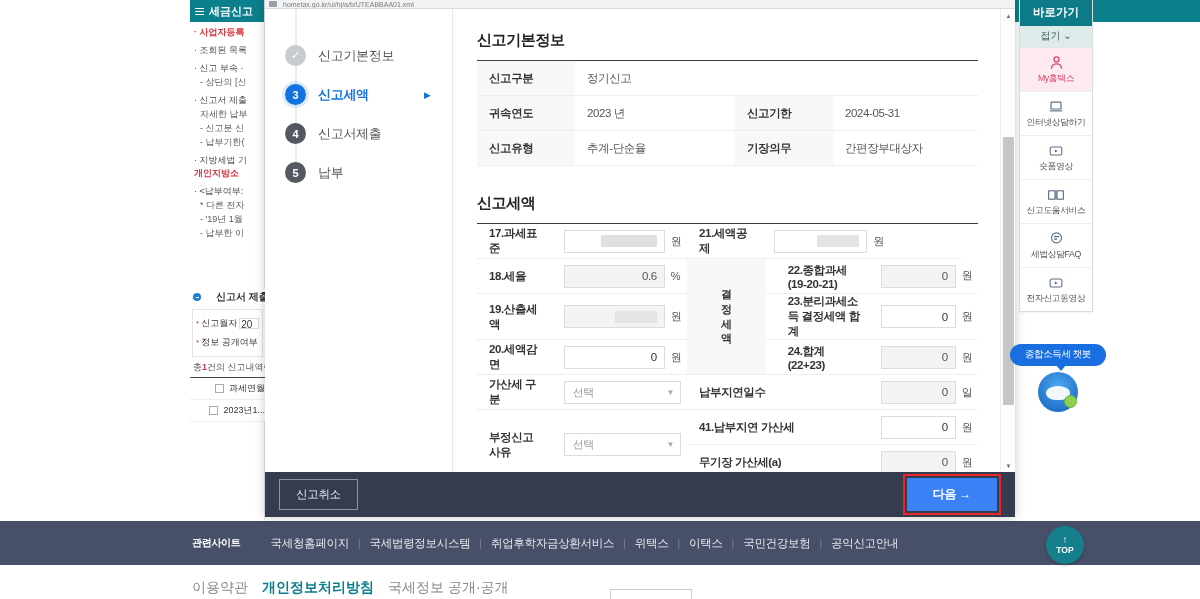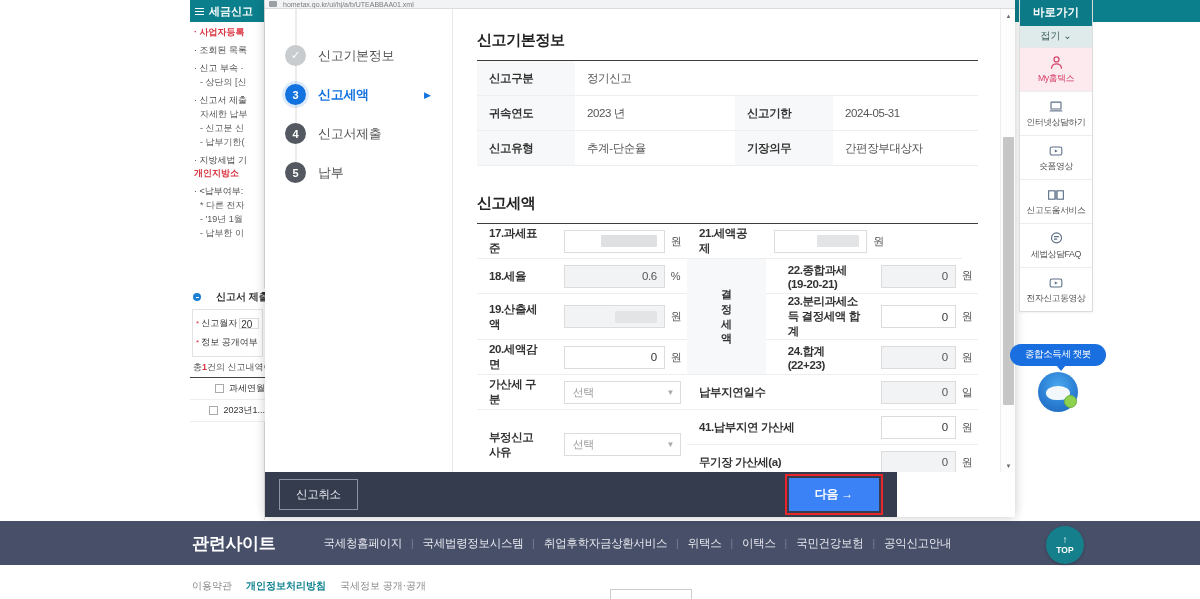--- a/index.html
+++ b/index.html
@@ -62,27 +62,27 @@
   .bg-tbl { border-top:1px solid #444; }
   .bg-tbl-row { display:flex; align-items:center; gap:5px; font-size:9px; height:22px; border-bottom:1px solid #eee; padding-left:4px; white-space:nowrap;justify-content:flex-end; }
   .bg-chk { width:9px;height:9px;border:1px solid #aaa;background:#fff;flex:0 0 9px; }
 
   
   #footer-links {
     position:absolute; left:0; top:521px; width:1200px; height:44px;
     background:#474f69; display:flex; align-items:center; padding-left:192px;
     gap:0;
   }
-  #footer-links .fl-title { color:#fff; font-weight:bold; font-size:17px; margin-right:48px; letter-spacing:-0.3px; }
+  #footer-links .fl-title { color:#fff; font-weight:bold; font-size:10px; margin-right:30px; letter-spacing:-0.3px; }
   #footer-links .fl-item { color:#e8e9ee; font-size:11.5px; white-space:nowrap; letter-spacing:-0.3px; }
   #footer-links .fl-sep { color:#7a819b; margin:0 9px; font-size:10px; }
   #footer-bottom {
     position:absolute; left:0; top:565px; width:1200px; height:34px; background:#fff;
   }
-  .fb-row { display:flex; align-items:center; gap:14px; padding:14px 0 0 192px; font-size:10px; color:#999; }
+  .fb-row { display:flex; align-items:center; gap:14px; padding:14px 0 0 192px; font-size:14px; color:#999; }
   .fb-row .fb-a { color:#0b7f8c; font-weight:bold; }
   .fb-row .fb-b { color:#888; }
   #fb-select { position:absolute; left:610px; top:589px; width:82px; height:15px; border:1px solid #ccc; background:#fff; }
 
   
   #top-btn {
     position:absolute; left:1046px; top:526px; width:38px; height:38px; border-radius:50%;
     background:#167f8c; color:#fff; display:flex; flex-direction:column;
     align-items:center; justify-content:center; font-size:8.5px; font-weight:bold;
     line-height:1; box-shadow:0 1px 3px rgba(0,0,0,.25);
@@ -223,21 +223,21 @@
   .sel .cv { font-size:8px; color:#aaa; }
 
   
   #mscroll { position:absolute; right:0; top:9px; width:15px; height:463px; background:#fdfdfd; border-left:1px solid #eee; }
   #mscroll .ar { position:absolute; left:0; width:15px; height:13px; display:flex; align-items:center; justify-content:center; font-size:6px; color:#6b6b6b; }
   #mscroll .ar.up { top:0; } #mscroll .ar.dn { bottom:0; }
   #mscroll .thumb { position:absolute; left:2px; top:128px; width:11px; height:268px; background:#c6c6c6; border-radius:1px; }
 
   
   #modal-foot {
-    position:absolute; left:0; top:472px; width:632px; height:45px; background:#353c4e;
+    position:absolute; left:0; top:472px; width:750px; height:45px; background:#353c4e;
     display:flex; align-items:center; justify-content:space-between; padding:0 14px;
   }
   #btn-cancel {
     border:1px solid #8d93a3; color:#e7e9ef; background:transparent;
     font-size:11.5px; padding:7px 16px; letter-spacing:-0.3px;
   }
   #next-wrap { border:2px solid #e8262b; padding:2px; }
   #btn-next {
     background:#3b82f6; color:#fff; border:none; font-size:12px; font-weight:bold;
     padding:8px 26px; letter-spacing:-0.3px;

